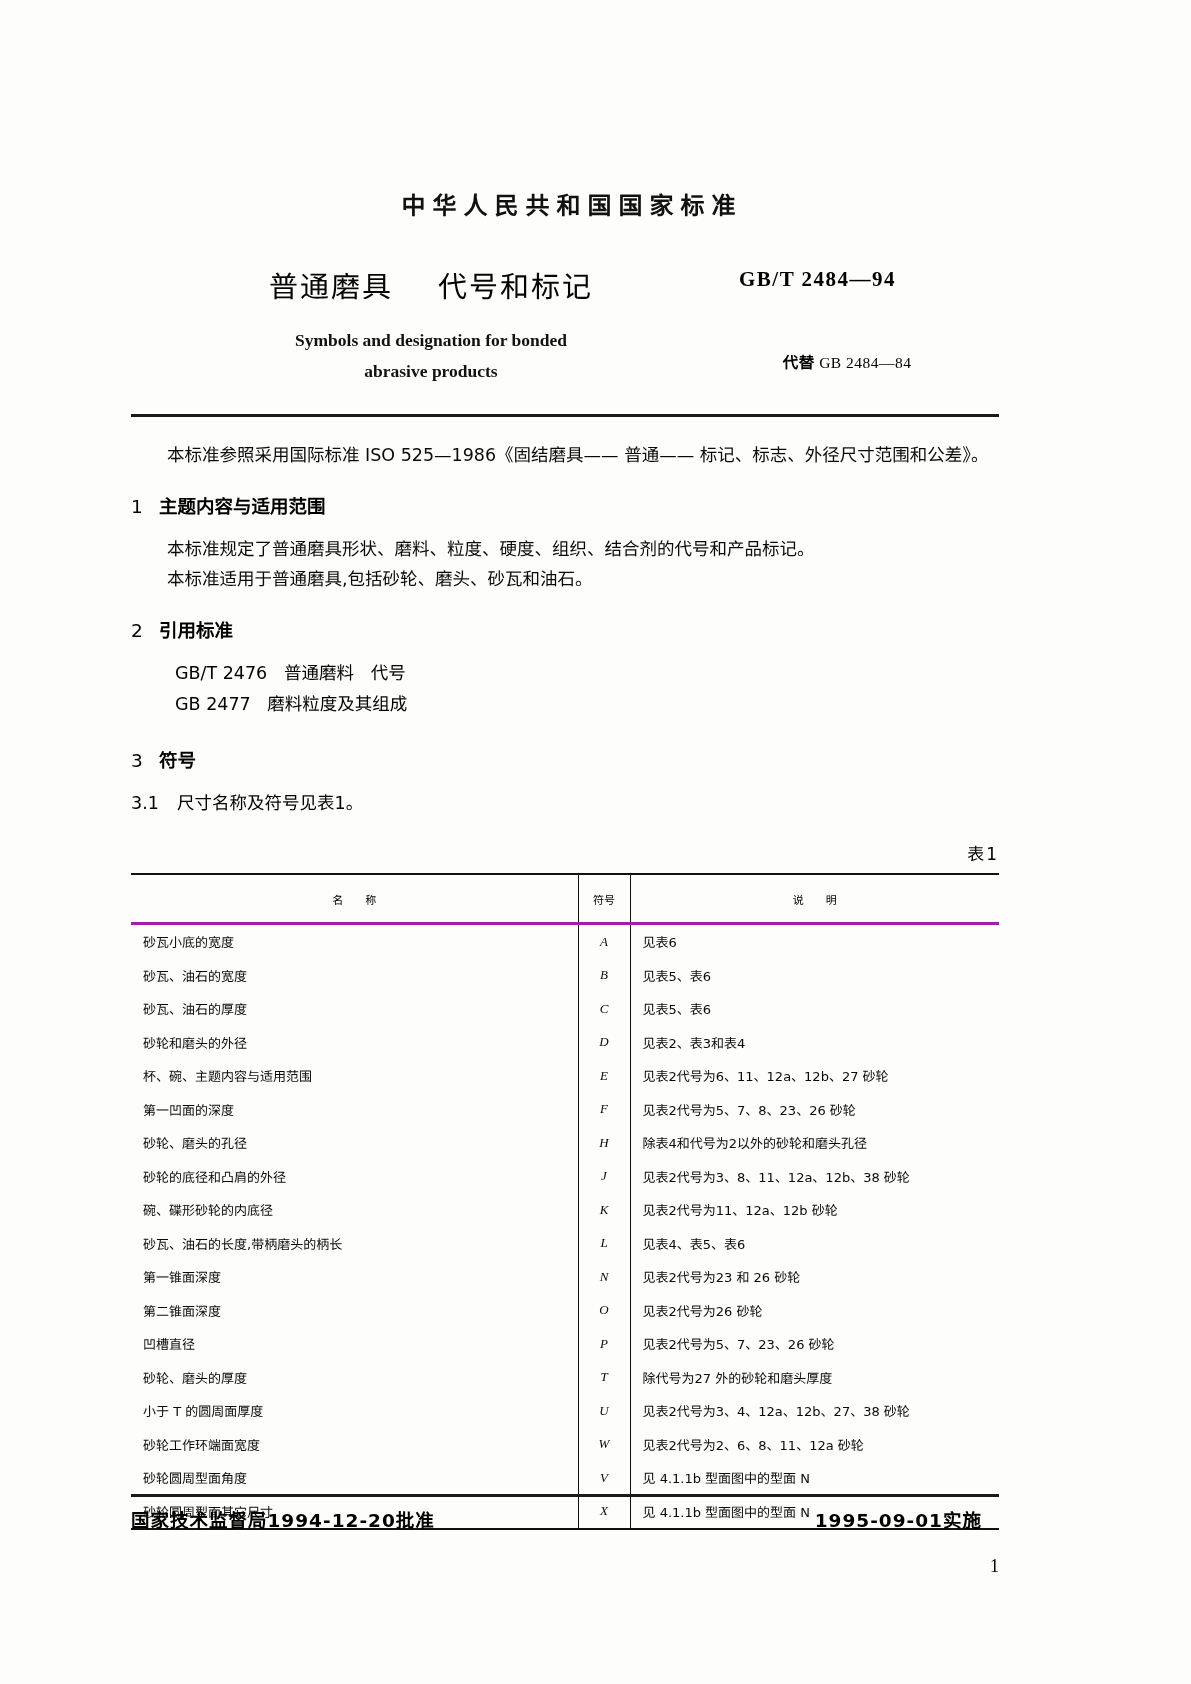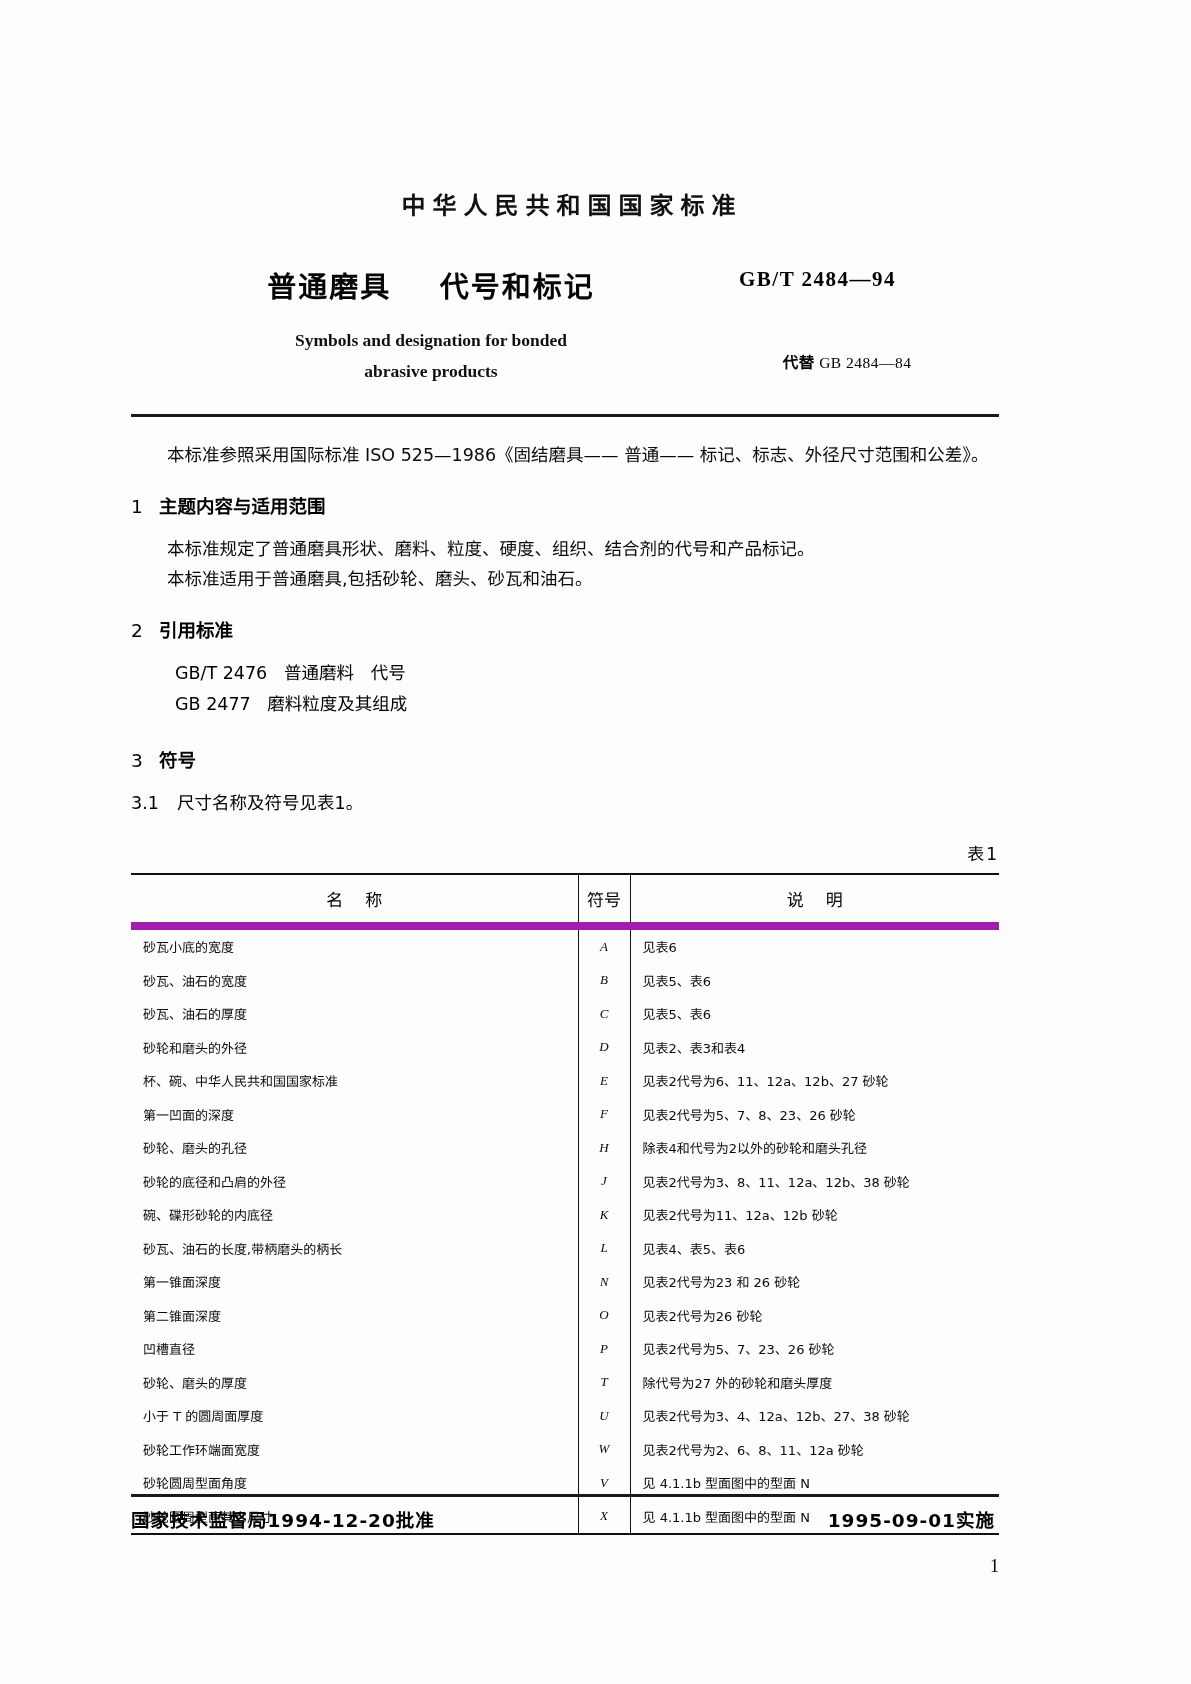--- a/index.html
+++ b/index.html
@@ -55,21 +55,21 @@
   }
   .title-main {
     position: absolute;
     left: 0;
     top: 0;
     width: 600px;
     text-align: center;
   }
   .cn-title {
     font-family: "DejaVu Sans", "Liberation Sans", sans-serif;
-    font-weight: bold;
+    font-weight: normal;
     font-size: 29px;
     letter-spacing: 2px;
     white-space: pre;
     color: #050505;
   }
   .en-title {
     margin-top: 20px;
     font-family: "Liberation Serif", "DejaVu Serif", serif;
     font-weight: bold;
     font-size: 17.5px;
@@ -171,23 +171,23 @@
     width: 868px;
     table-layout: fixed;
     font-family: "DejaVu Sans", "Liberation Sans", sans-serif;
   }
   table.t1 col.c-name { width: 447px; }
   table.t1 col.c-sym  { width: 52px; }
   table.t1 col.c-desc { width: 369px; }
 
   table.t1 thead th {
     border-top: 2.5px solid #111;
-    border-bottom: 8px solid #a21caf;
+    border-bottom: 3px solid #a21caf;
     font-weight: normal;
-    font-size: 17px;
+    font-size: 11px;
     height: 45px;
     vertical-align: middle;
   }
   table.t1 thead th.h-name { letter-spacing: 22px; text-indent: 22px; }
   table.t1 thead th.h-desc { letter-spacing: 22px; text-indent: 22px; }
   table.t1 th.vl, table.t1 td.vl { border-left: 1.6px solid #111; }
   table.t1 th.vr, table.t1 td.vr { border-right: 1.6px solid #111; }
 
   table.t1 tbody td {
     font-size: 13px;
@@ -225,21 +225,21 @@
   .footer .effective {
     position: absolute;
     top: 0;
     font-family: "DejaVu Sans", "Liberation Sans", sans-serif;
     font-weight: bold;
     font-size: 18.5px;
     letter-spacing: 1px;
     white-space: pre;
   }
   .footer .approve { left: 0; }
-  .footer .effective { right: 4px; margin-left: 25px; }
+  .footer .effective { right: 17px; margin-left: 25px; }
   .page-number {
     position: absolute;
     right: 0;
     top: 1556px;
     font-family: "Liberation Serif", "DejaVu Serif", serif;
     font-size: 18px;
   }
 </style>
 </head>
 <body>
@@ -337,21 +337,21 @@
               <td class="cell-name">砂瓦、油石的厚度</td>
               <td class="cell-sym vl vr">C</td>
               <td class="cell-desc">见表5、表6</td>
             </tr>
             <tr>
               <td class="cell-name">砂轮和磨头的外径</td>
               <td class="cell-sym vl vr">D</td>
               <td class="cell-desc">见表2、表3和表4</td>
             </tr>
             <tr>
-              <td class="cell-name">杯、碗、中华人民共和国国家标准</td>
+              <td class="cell-name">杯、碗、主题内容与适用范围</td>
               <td class="cell-sym vl vr">E</td>
               <td class="cell-desc">见表2代号为6、11、12a、12b、27 砂轮</td>
             </tr>
             <tr>
               <td class="cell-name">第一凹面的深度</td>
               <td class="cell-sym vl vr">F</td>
               <td class="cell-desc">见表2代号为5、7、8、23、26 砂轮</td>
             </tr>
             <tr>
               <td class="cell-name">砂轮、磨头的孔径</td>

